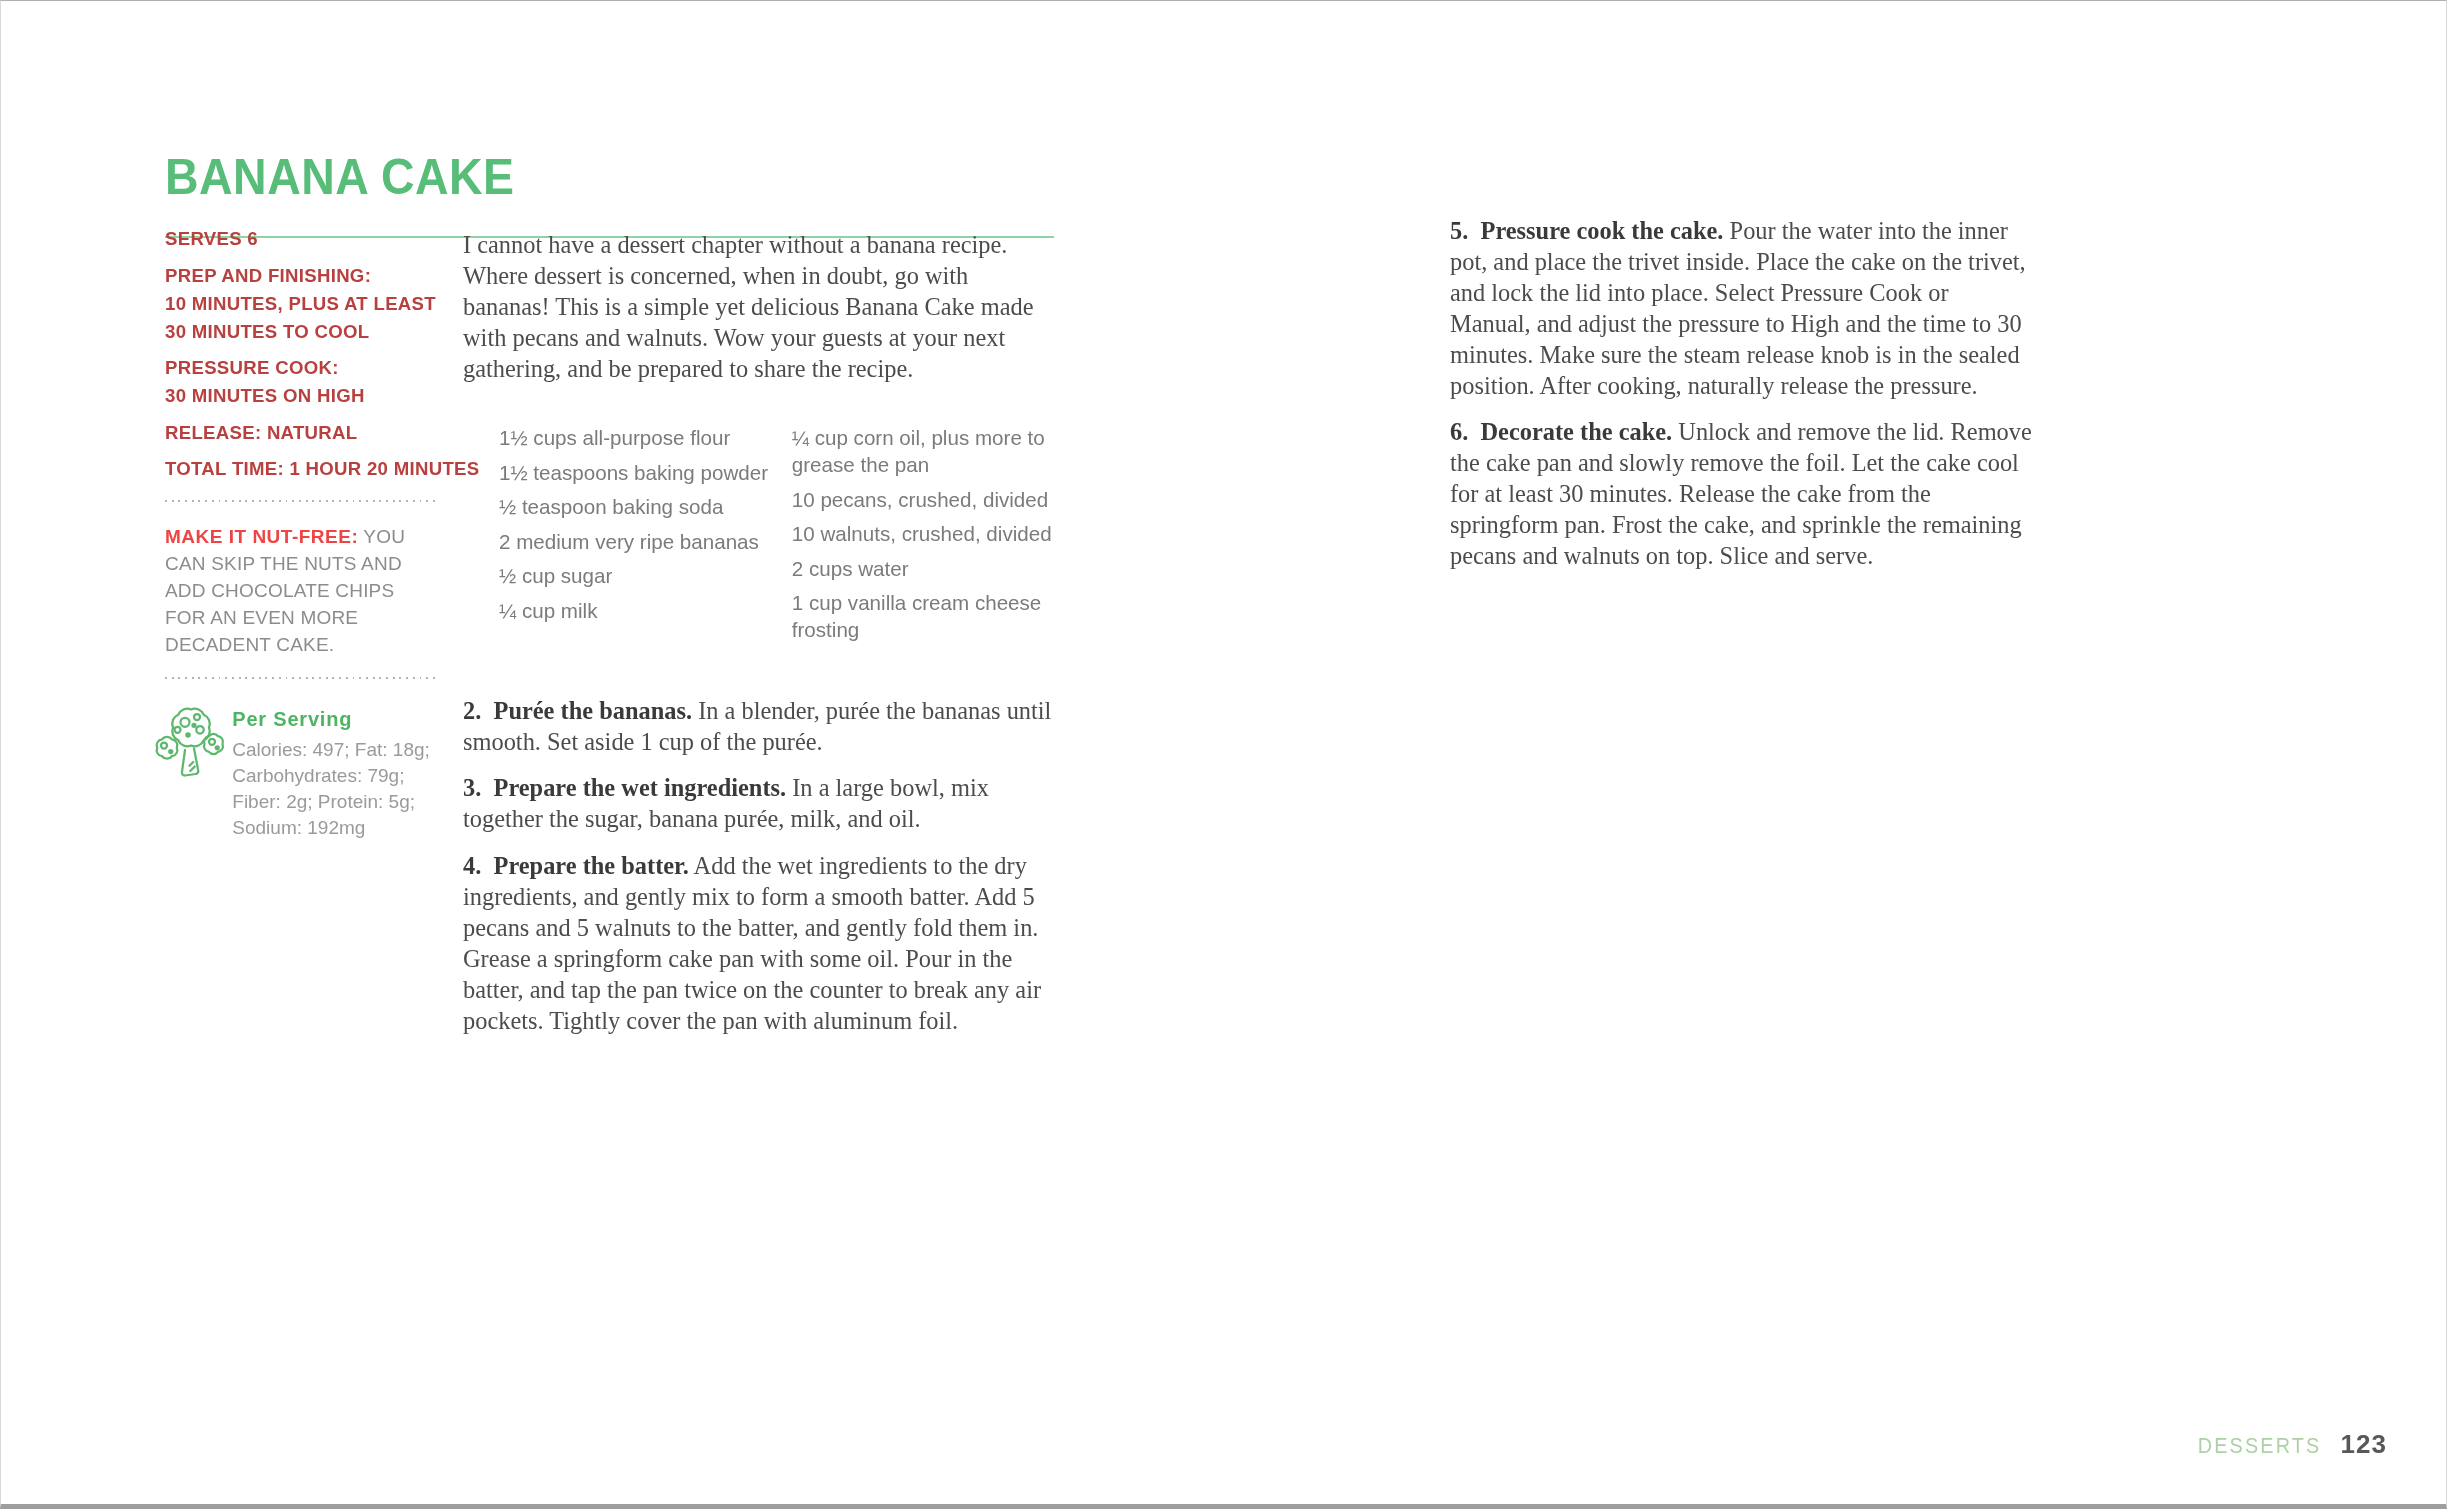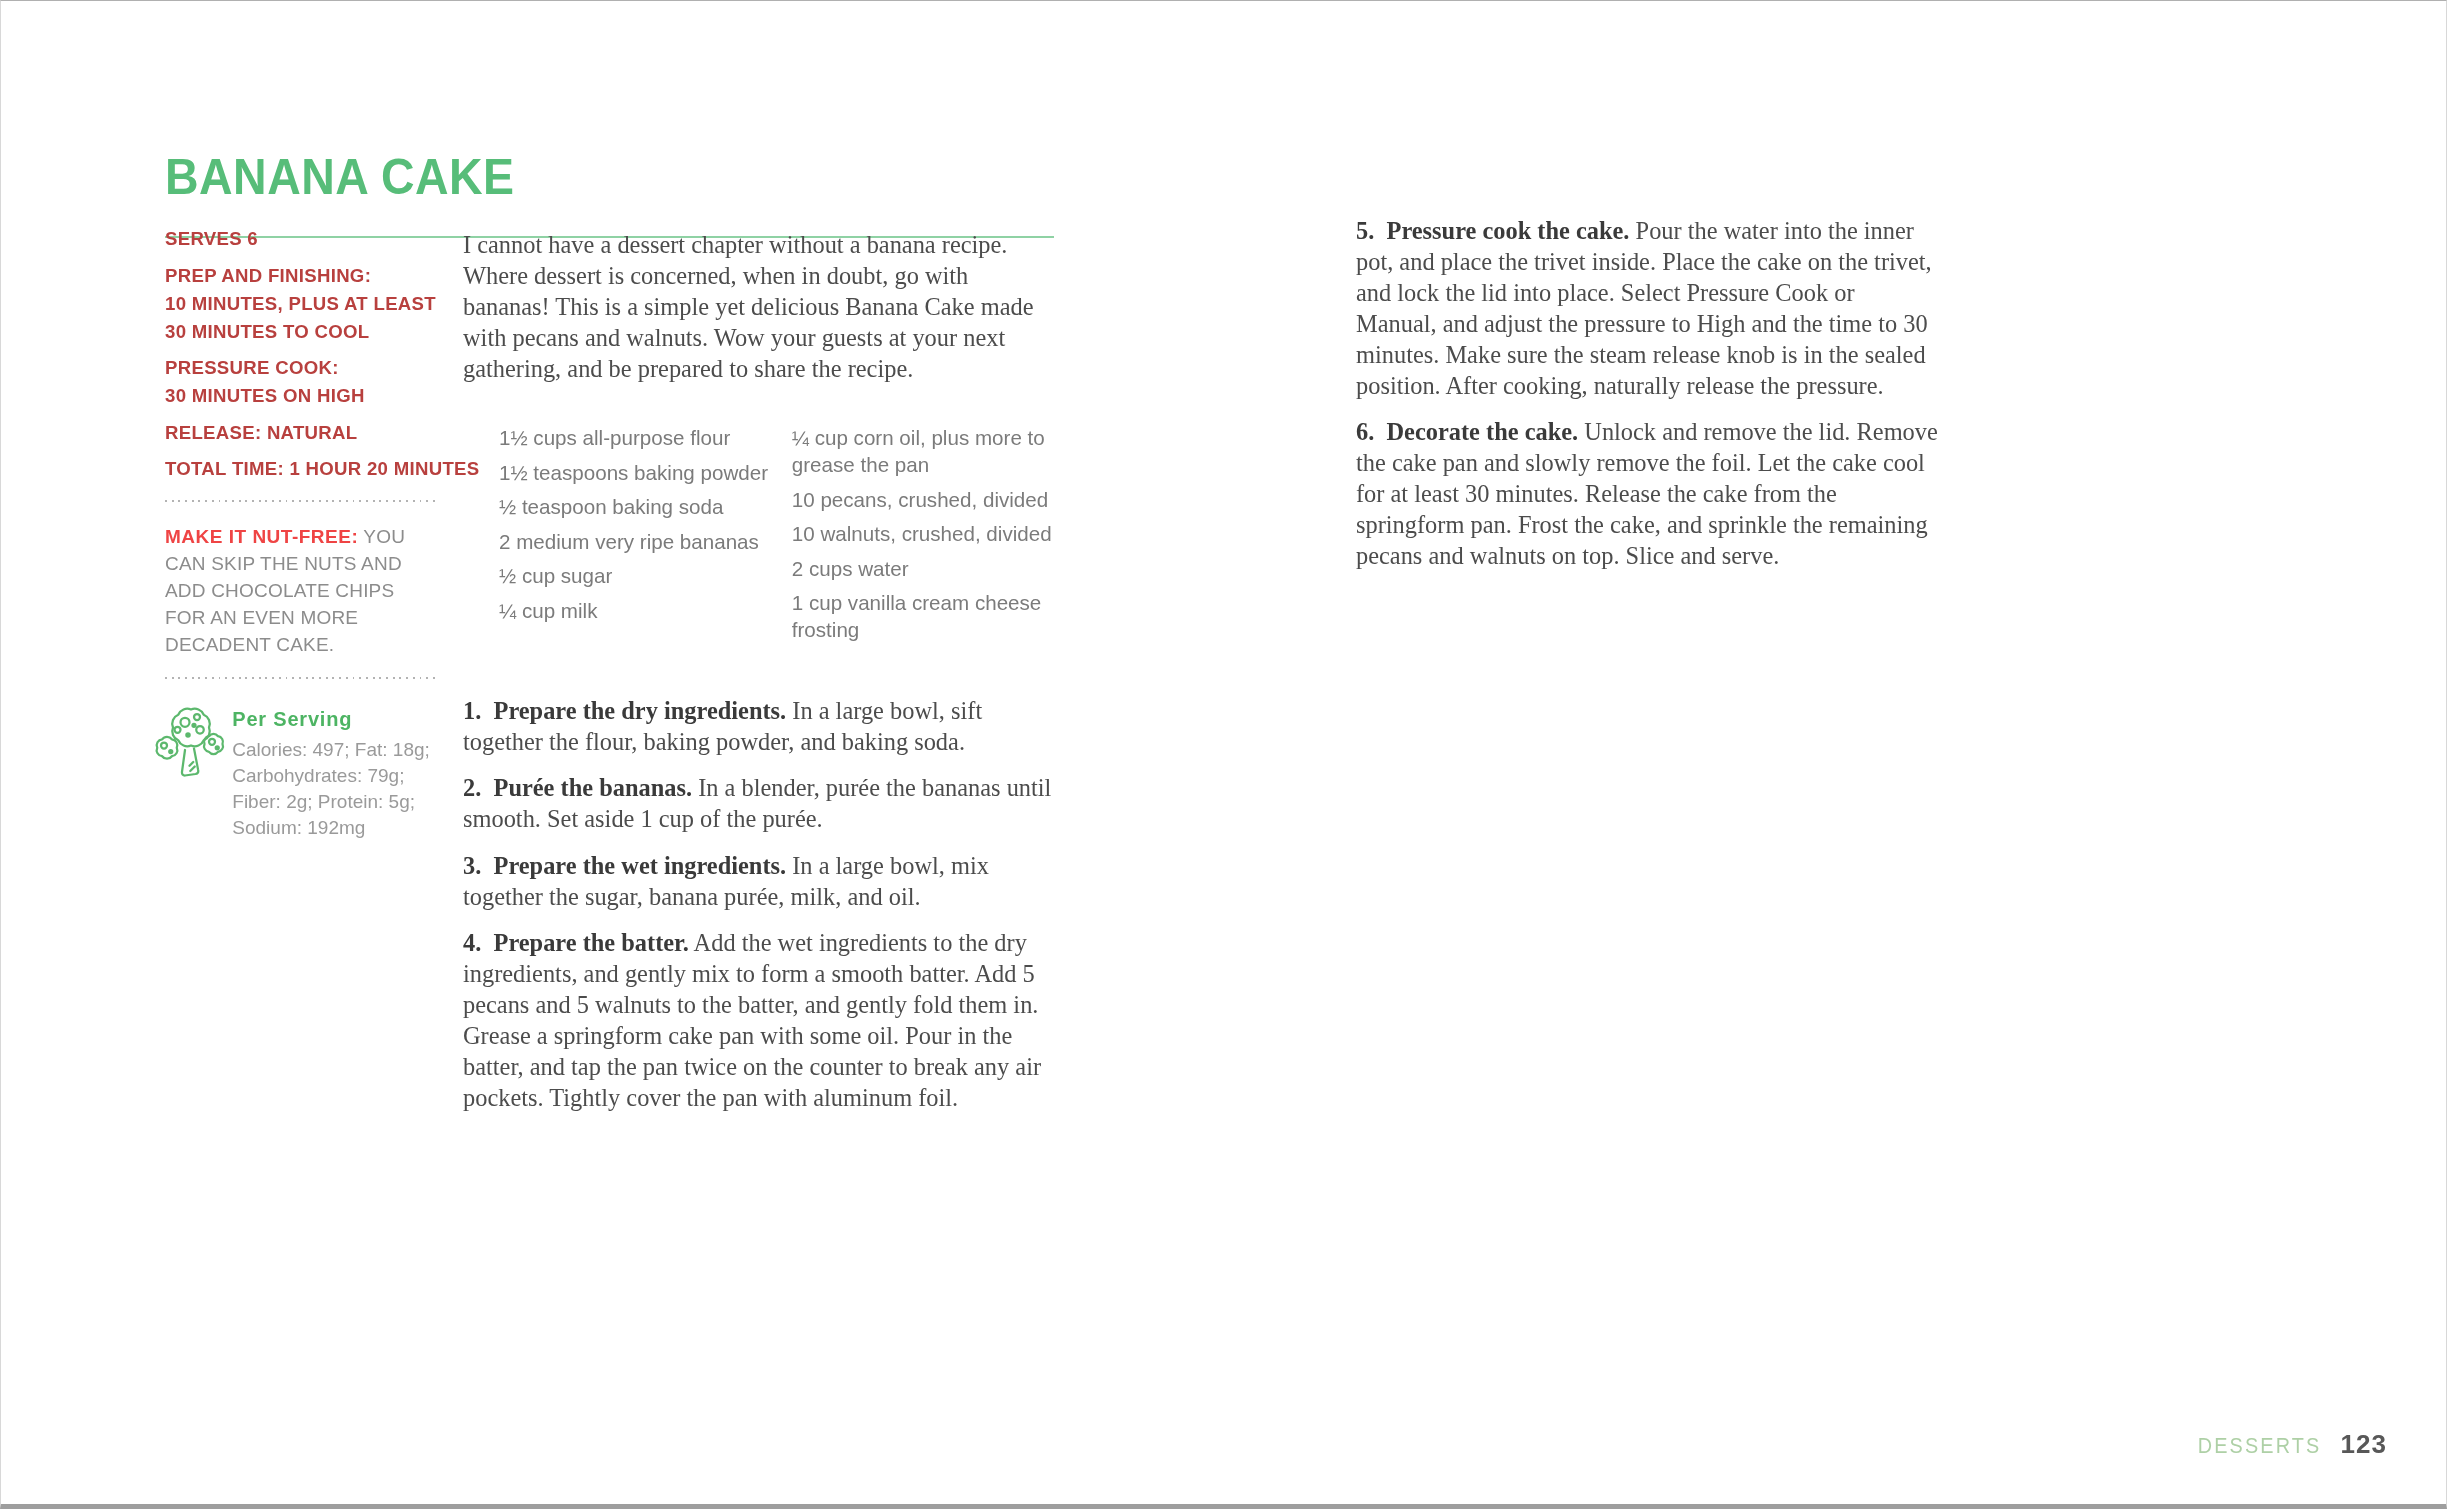--- a/index.html
+++ b/index.html
@@ -60,21 +60,21 @@
   .ing-col{font-family:"Liberation Sans","DejaVu Sans",sans-serif;
     font-size:20.6px;line-height:27px;color:#7b7b7b;}
   .ing-col-1{width:287px;margin-right:23px;margin-left:36px;}
   .ing-col-2{width:279px;}
   .ing-item{margin:0 0 7.6px 0;}
   .steps{margin-top:44px;}
   .step{font-size:24.4px;line-height:31px;color:#4c4c4c;margin:0 0 15.3px 0;}
   .step b{color:#3a3a3a;}
 
   
-  .right-col{position:absolute;left:1355px;top:214px;width:585px;}
+  .right-col{position:absolute;left:1449px;top:214px;width:585px;}
   .right-col .step{margin-bottom:15.3px;}
 
   
   .footer-left{
     position:absolute;left:98px;top:1428px;
     display:flex;align-items:baseline;
     font-family:"Liberation Sans","DejaVu Sans",sans-serif;
   }
   .footer-right{
     position:absolute;right:59px;top:1428px;
@@ -169,21 +169,20 @@
       <div class="ing-col ing-col-2">
         <p class="ing-item">¼ cup corn oil, plus more to grease the pan</p>
         <p class="ing-item">10 pecans, crushed, divided</p>
         <p class="ing-item">10 walnuts, crushed, divided</p>
         <p class="ing-item">2 cups water</p>
         <p class="ing-item">1 cup vanilla cream cheese frosting</p>
       </div>
     </div>
 
     <div class="steps">
-      <p class="step"><b><span>1.</span>&nbsp; <span>Prepare the dry ingredients.</span></b> <span>In a large bowl, sift together the flour, baking powder, and baking soda.</span></p>
       <p class="step"><b><span>2.</span>&nbsp; <span>Purée the bananas.</span></b> <span>In a blender, purée the bananas until smooth. Set aside 1 cup of the purée.</span></p>
       <p class="step"><b><span>3.</span>&nbsp; <span>Prepare the wet ingredients.</span></b> <span>In a large bowl, mix together the sugar, banana purée, milk, and oil.</span></p>
       <p class="step"><b><span>4.</span>&nbsp; <span>Prepare the batter.</span></b> <span>Add the wet ingredients to the dry ingredients, and gently mix to form a smooth batter. Add 5 pecans and 5 walnuts to the batter, and gently fold them in. Grease a springform cake pan with some oil. Pour in the batter, and tap the pan twice on the counter to break any air pockets. Tightly cover the pan with aluminum foil.</span></p>
     </div>
   </div>
 
   <div class="right-col">
     <p class="step"><b><span>5.</span>&nbsp; <span>Pressure cook the cake.</span></b> <span>Pour the water into the inner pot, and place the trivet inside. Place the cake on the trivet, and lock the lid into place. Select Pressure Cook or Manual, and adjust the pressure to High and the time to 30 minutes. Make sure the steam release knob is in the sealed position. After cooking, naturally release the pressure.</span></p>
     <p class="step"><b><span>6.</span>&nbsp; <span>Decorate the cake.</span></b> <span>Unlock and remove the lid. Remove the cake pan and slowly remove the foil. Let the cake cool for at least 30 minutes. Release the cake from the springform pan. Frost the cake, and sprinkle the remaining pecans and walnuts on top. Slice and serve.</span></p>
   </div>

